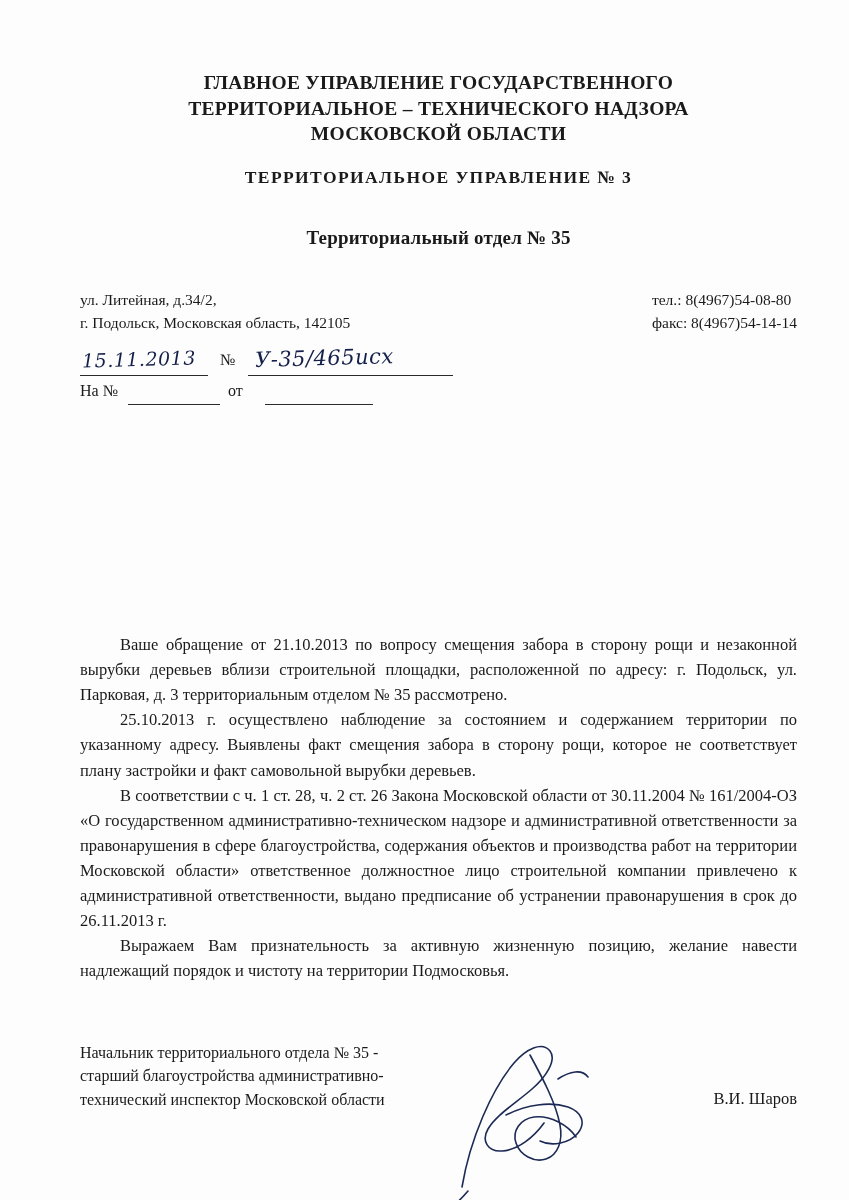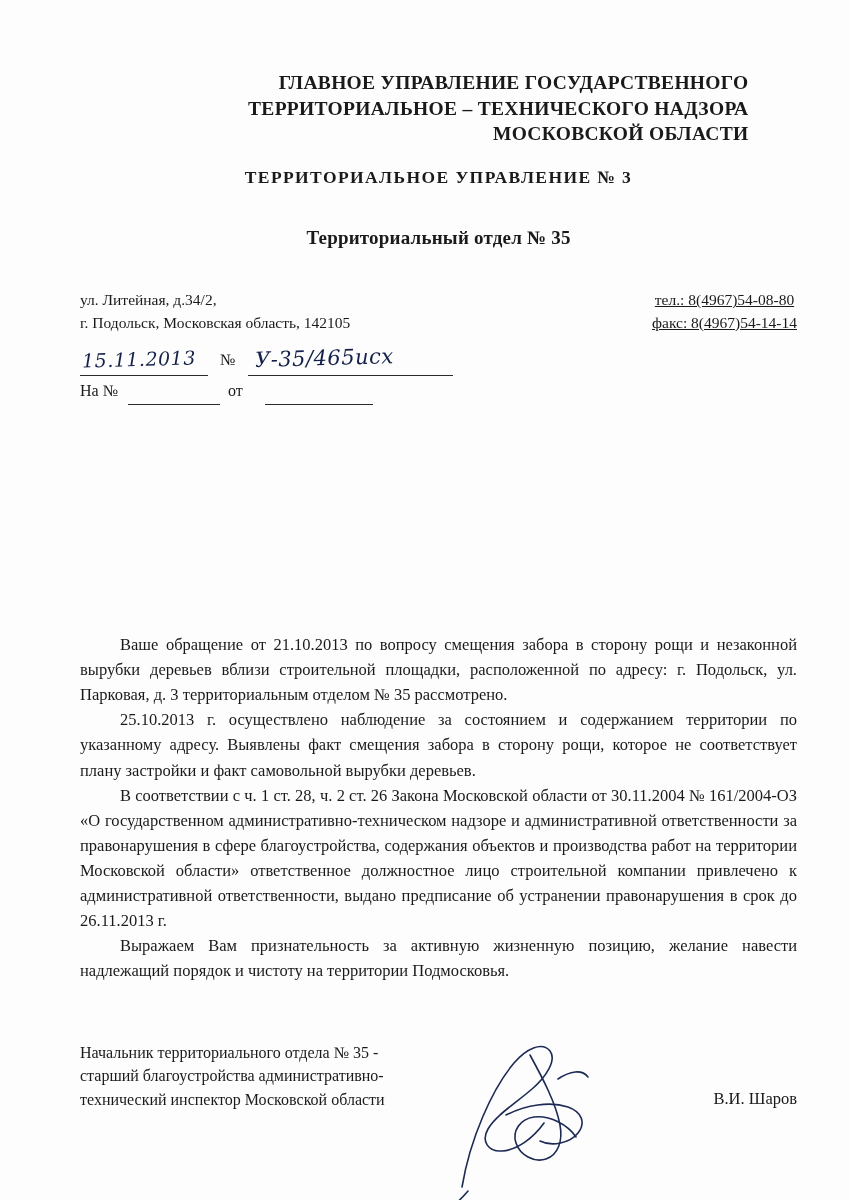--- a/index.html
+++ b/index.html
@@ -24,21 +24,21 @@
   }
   .content {
     position: absolute;
     left: 80px;
     right: 52px;
     top: 70px;
   }
 
   
   .org-title {
-    text-align: right;
+    text-align: center;
     font-weight: bold;
     font-size: 19.5px;
     letter-spacing: 0.3px;
     line-height: 1.32;
     margin: 0 auto;
     width: 620px;
   }
   .org-title .l2 { display: block; }
   .dept-line {
     text-align: center;
@@ -58,21 +58,21 @@
   
   .addr-block {
     margin-top: 40px;
     display: flex;
     justify-content: space-between;
     align-items: flex-start;
     font-size: 15.5px;
     line-height: 1.45;
   }
   .addr-left { text-align: left; }
-  .addr-right { text-align: center; text-decoration: underline; }
+  .addr-right { text-align: left; }
 
   
   .ref-block {
     margin-top: 14px;
     position: relative;
     height: 62px;
   }
   .ref-row1 {
     position: relative;
     height: 30px;

